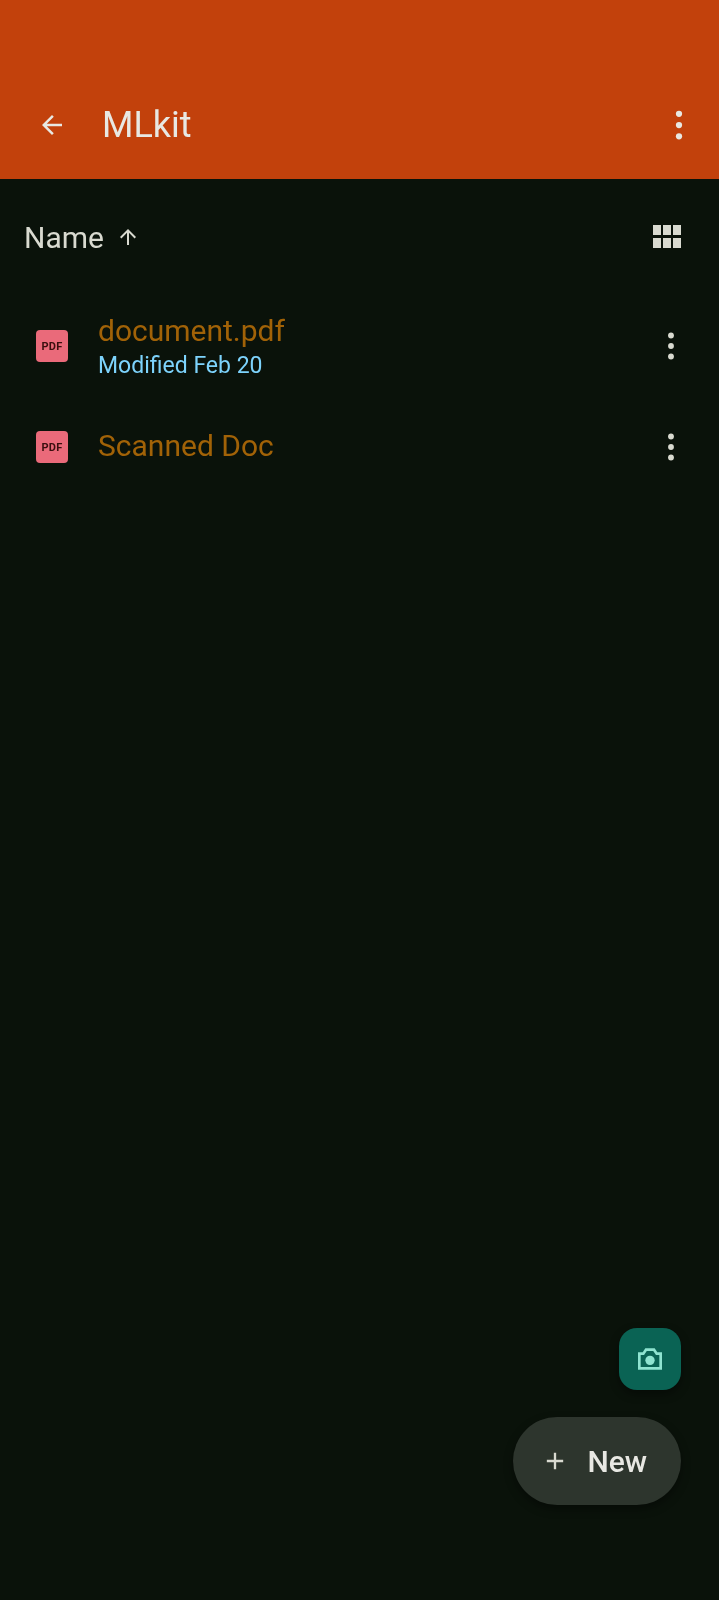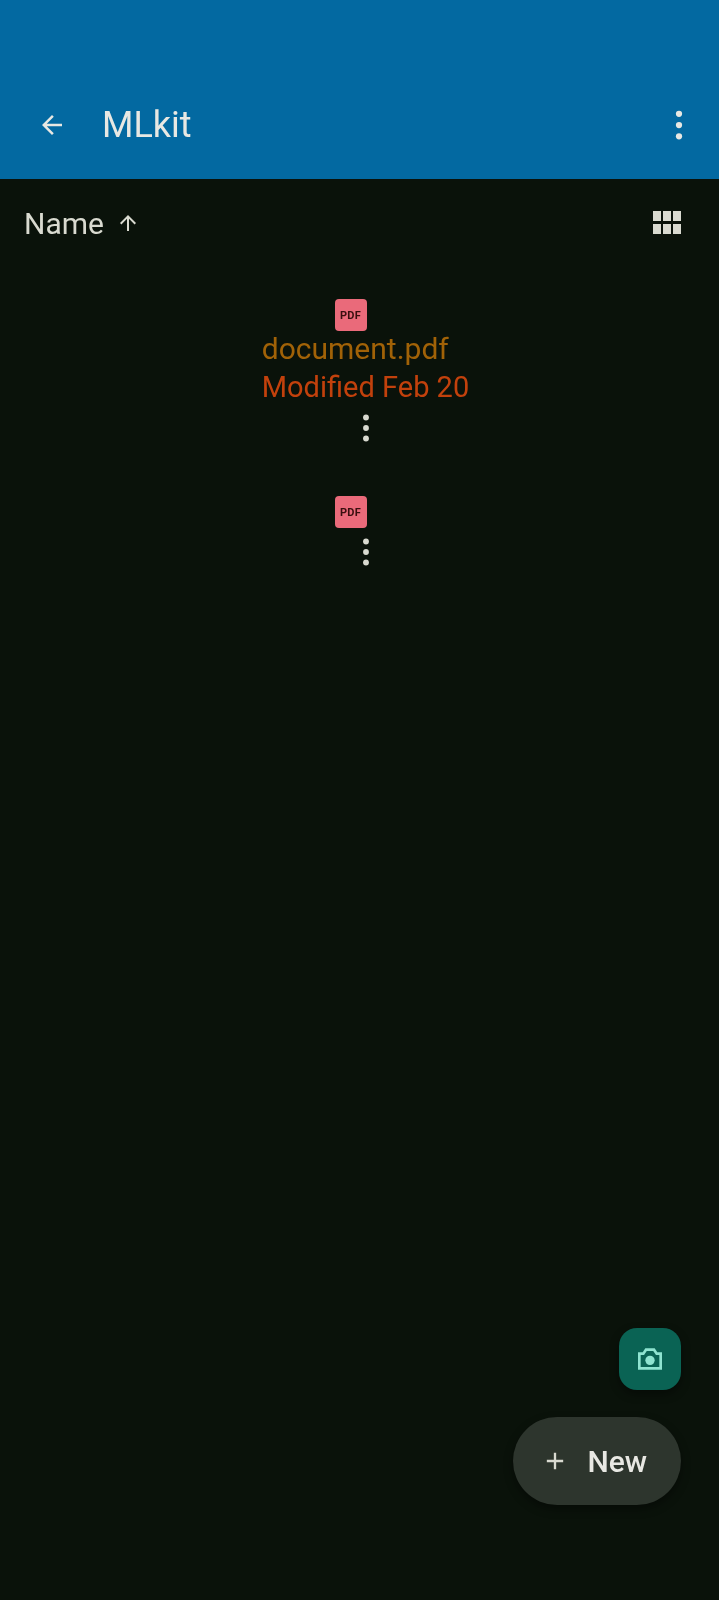--- a/index.html
+++ b/index.html
@@ -11,21 +11,21 @@
       width: 719px;
       height: 1600px;
       background: #0a120a;
       font-family: 'Roboto', 'Segoe UI', Arial, sans-serif;
       color: #e8e8e3;
       overflow: hidden;
       position: relative;
     }
     .app-bar {
       height: 179px;
-      background: #0369a1;
+      background: #c2410c;
       display: flex;
       align-items: flex-end;
       padding: 0 16px 30px 28px;
     }
     .app-bar-content {
       display: flex;
       align-items: center;
       width: 100%;
     }
     .back-btn {
@@ -47,21 +47,21 @@
       width: 48px;
       height: 48px;
       display: flex;
       align-items: center;
       justify-content: center;
       cursor: pointer;
     }
     .sort-row {
       display: flex;
       align-items: center;
-      padding: 20px 24px 18px 24px;
+      padding: 34px 24px 18px 24px;
     }
     .sort-label {
       display: flex;
       align-items: center;
       cursor: pointer;
     }
     .sort-text {
       font-size: 30px;
       color: #d9dad0;
       font-weight: 400;
@@ -82,21 +82,20 @@
       margin-right: 4px;
     }
     .file-list {
       padding: 12px 0;
     }
     .file-item {
       display: flex;
       align-items: center;
       padding: 22px 24px 22px 36px;
       cursor: pointer;
-      flex-direction: column;
     }
     .file-icon {
       width: 32px;
       height: 32px;
       background: #ea6a7a;
       border-radius: 4px;
       display: flex;
       align-items: center;
       justify-content: center;
       font-size: 11px;
@@ -109,22 +108,22 @@
     .file-text {
       flex: 1;
     }
     .file-name {
       font-size: 30px;
       color: #a16207;
       font-weight: 400;
       margin-bottom: 4px;
     }
     .file-meta {
-      font-size: 29px;
-      color: #c2410c;
+      font-size: 23px;
+      color: #7dd3fc;
     }
     .file-more {
       width: 48px;
       height: 48px;
       display: flex;
       align-items: center;
       justify-content: center;
       cursor: pointer;
     }
     .fab-camera {
@@ -219,20 +218,21 @@
       <svg width="8" height="28" viewBox="0 0 6 24" fill="#d9dad0">
         <circle cx="3" cy="3" r="2.5"></circle>
         <circle cx="3" cy="12" r="2.5"></circle>
         <circle cx="3" cy="21" r="2.5"></circle>
       </svg>
     </div>
   </div>
   <div class="file-item">
     <div class="file-icon">PDF</div>
     <div class="file-text">
+      <div class="file-name">Scanned Doc</div>
     </div>
     <div class="file-more">
       <svg width="8" height="28" viewBox="0 0 6 24" fill="#d9dad0">
         <circle cx="3" cy="3" r="2.5"></circle>
         <circle cx="3" cy="12" r="2.5"></circle>
         <circle cx="3" cy="21" r="2.5"></circle>
       </svg>
     </div>
   </div>
 </div>

